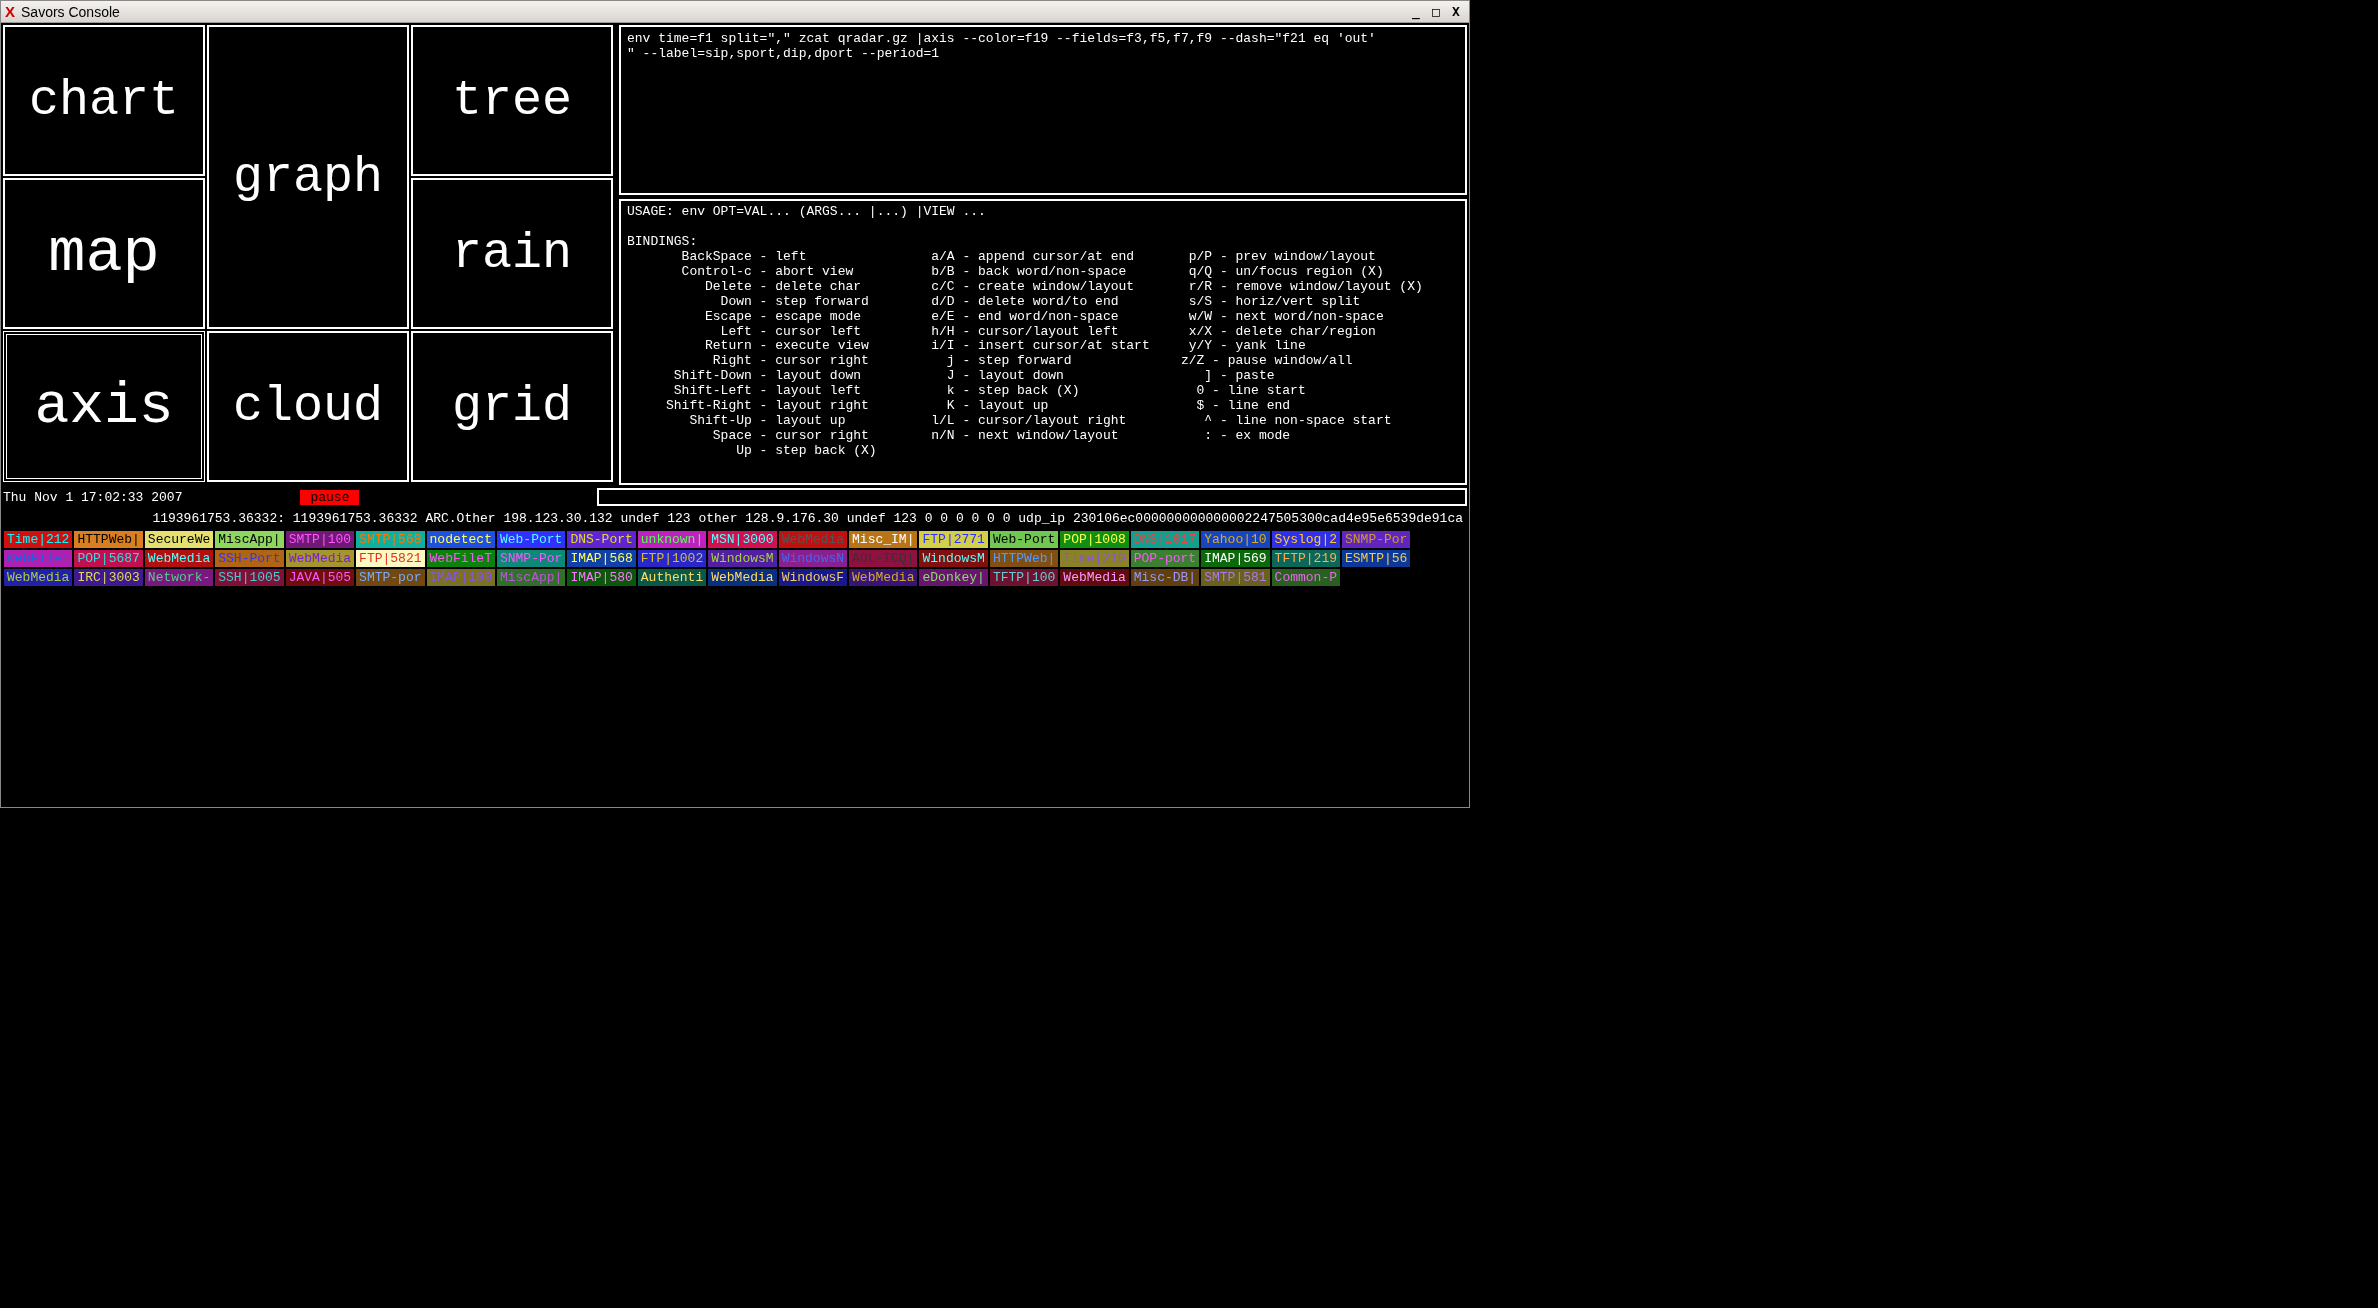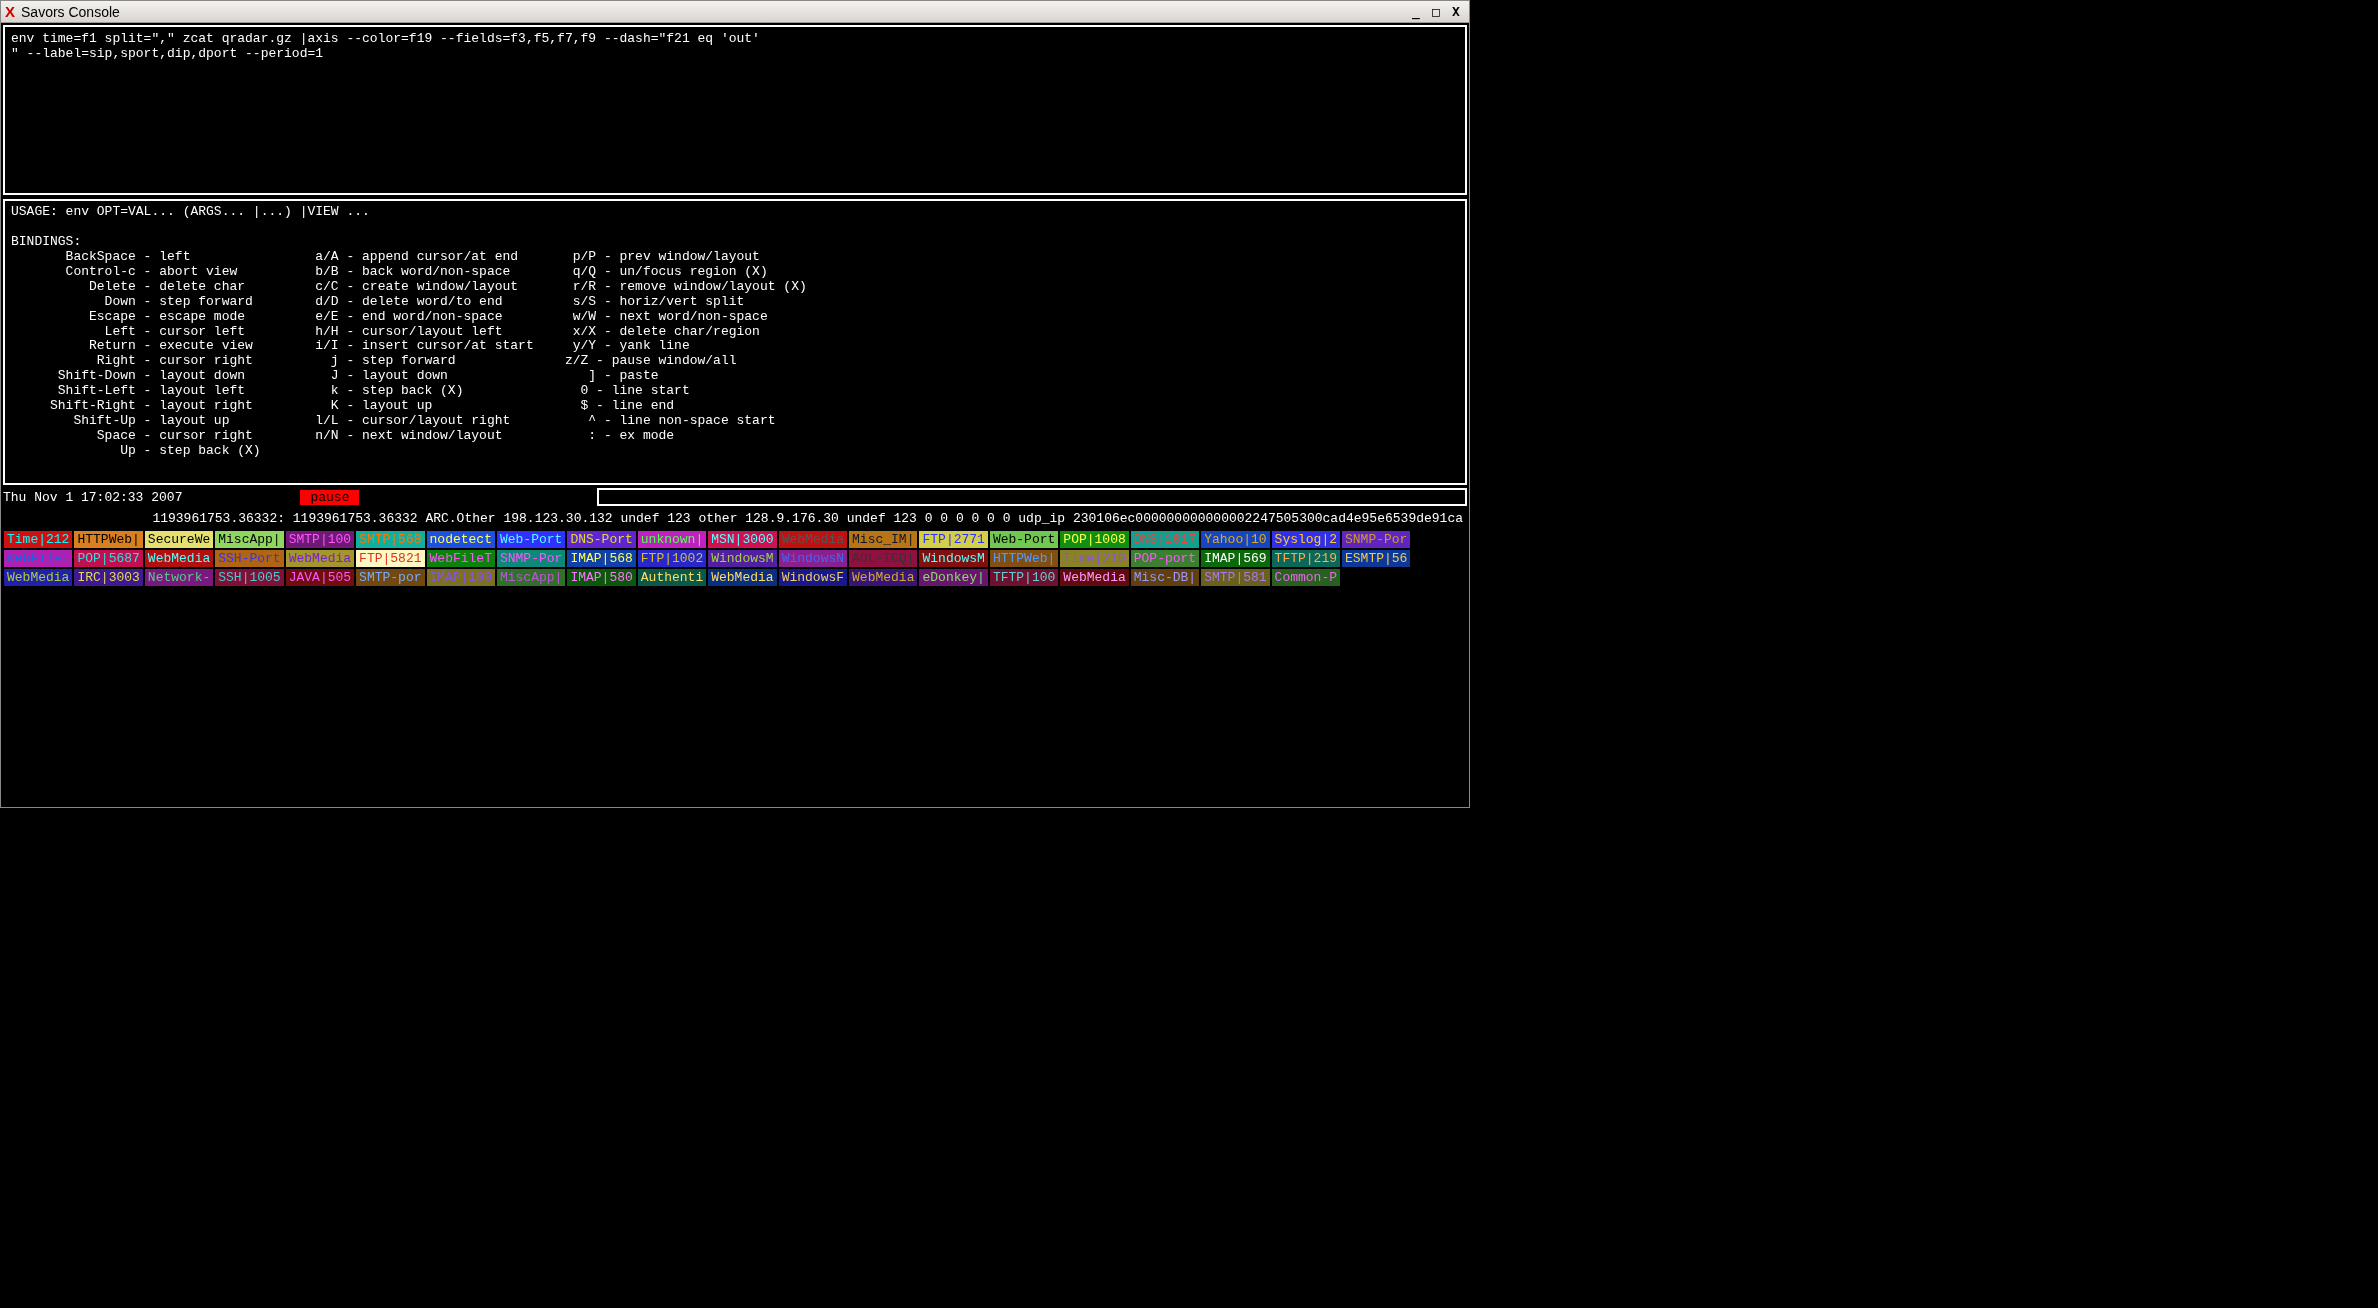--- a/index.html
+++ b/index.html
@@ -166,20 +166,30 @@
     <span class="titlebar-icon">X</span>
     <span>Savors Console</span>
     <span class="titlebar-spacer"></span>
     <span class="titlebar-btn">_</span>
     <span class="titlebar-btn">□</span>
     <span class="titlebar-btn">X</span>
   </div>
 
   <div class="content">
     <div class="upper">
+      <div class="tiles">
+        <div class="tile tile-chart">chart</div>
+        <div class="tile tile-graph">graph</div>
+        <div class="tile tile-tree">tree</div>
+        <div class="tile tile-map">map</div>
+        <div class="tile tile-rain">rain</div>
+        <div class="tile tile-axis">axis</div>
+        <div class="tile tile-cloud">cloud</div>
+        <div class="tile tile-grid">grid</div>
+      </div>
       <div class="right-panel">
         <div class="cmd-box">env time=f1 split="," zcat qradar.gz |axis --color=f19 --fields=f3,f5,f7,f9 --dash="f21 eq 'out'
 " --label=sip,sport,dip,dport --period=1</div>
         <div class="help-box">USAGE: env OPT=VAL... (ARGS... |...) |VIEW ...
 
 BINDINGS:
        BackSpace - left                a/A - append cursor/at end       p/P - prev window/layout
        Control-c - abort view          b/B - back word/non-space        q/Q - un/focus region (X)
           Delete - delete char         c/C - create window/layout       r/R - remove window/layout (X)
             Down - step forward        d/D - delete word/to end         s/S - horiz/vert split
@@ -210,21 +220,21 @@
         <span class="chip" style="background: rgb(230, 224, 112); color: rgb(0, 0, 0);">SecureWe</span>
         <span class="chip" style="background: rgb(143, 214, 95); color: rgb(0, 0, 0);">MiscApp|</span>
         <span class="chip" style="background: #701a75; color: rgb(255, 85, 255);">SMTP|100</span>
         <span class="chip" style="background: rgb(16, 176, 160); color: rgb(255, 119, 0);">SMTP|568</span>
         <span class="chip" style="background: rgb(32, 80, 224); color: rgb(255, 255, 85);">nodetect</span>
         <span class="chip" style="background: rgb(48, 48, 255); color: rgb(85, 255, 255);">Web-Port</span>
         <span class="chip" style="background: rgb(96, 37, 208); color: rgb(221, 221, 51);">DNS-Port</span>
         <span class="chip" style="background: rgb(192, 32, 192); color: rgb(85, 255, 85);">unknown|</span>
         <span class="chip" style="background: rgb(208, 16, 80); color: rgb(85, 255, 255);">MSN|3000</span>
         <span class="chip" style="background: rgb(192, 16, 16); color: rgb(85, 85, 85);">WebMedia</span>
-        <span class="chip" style="background: rgb(185, 117, 21); color: #0f172a; font-family: Liberation Mono, monospace;">Misc_IM|</span>
+        <span class="chip" style="background: rgb(185, 117, 21); color: #ffffff; font-family: Liberation Mono, monospace;">Misc_IM|</span>
         <span class="chip" style="background: rgb(212, 207, 72); color: rgb(48, 48, 255);">FTP|2771</span>
         <span class="chip" style="background: rgb(112, 200, 80); color: rgb(0, 0, 0);">Web-Port</span>
         <span class="chip" style="background: rgb(16, 144, 16); color: rgb(255, 255, 85);">POP|1008</span>
         <span class="chip" style="background: rgb(16, 160, 144); color: rgb(238, 68, 68);">DNS|1017</span>
         <span class="chip" style="background: rgb(21, 69, 192); color: rgb(221, 170, 34);">Yahoo|10</span>
         <span class="chip" style="background: rgb(48, 48, 232); color: rgb(255, 204, 51);">Syslog|2</span>
         <span class="chip" style="background: rgb(96, 37, 192); color: rgb(204, 153, 51);">SNMP-Por</span>
         <span class="chip" style="background: rgb(176, 32, 176); color: rgb(32, 96, 221);">WebFileT</span>
         <span class="chip" style="background: rgb(192, 16, 80); color: rgb(51, 221, 221);">POP|5687</span>
         <span class="chip" style="background: rgb(176, 16, 16); color: rgb(85, 255, 255);">WebMedia</span>

